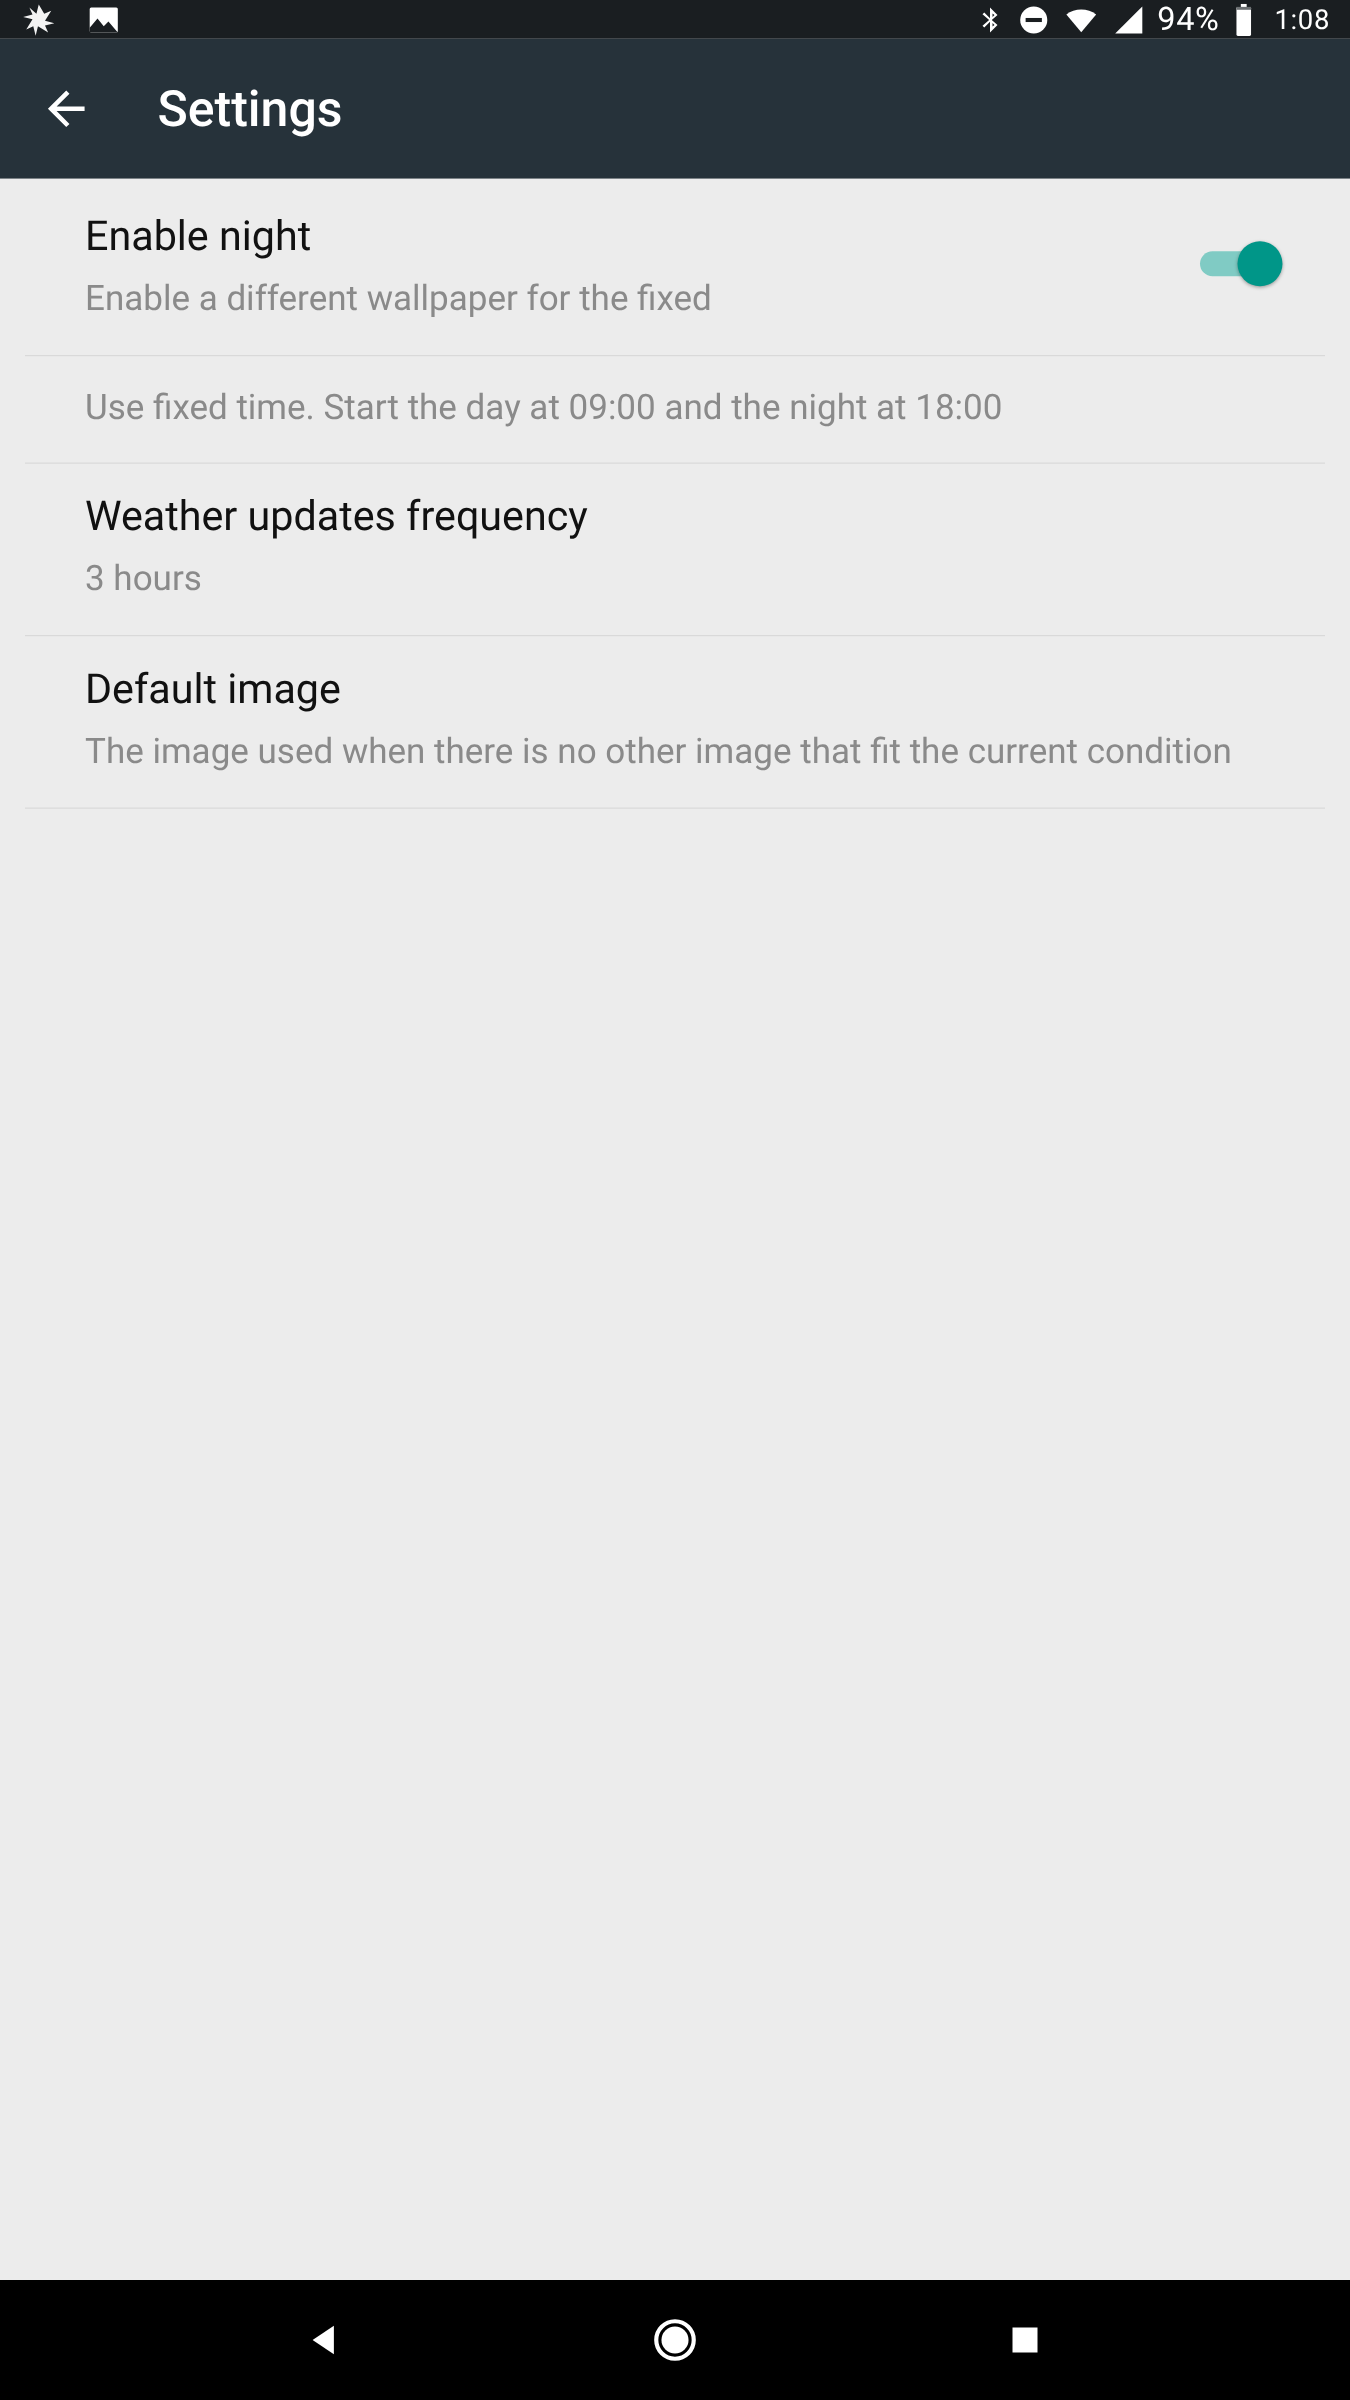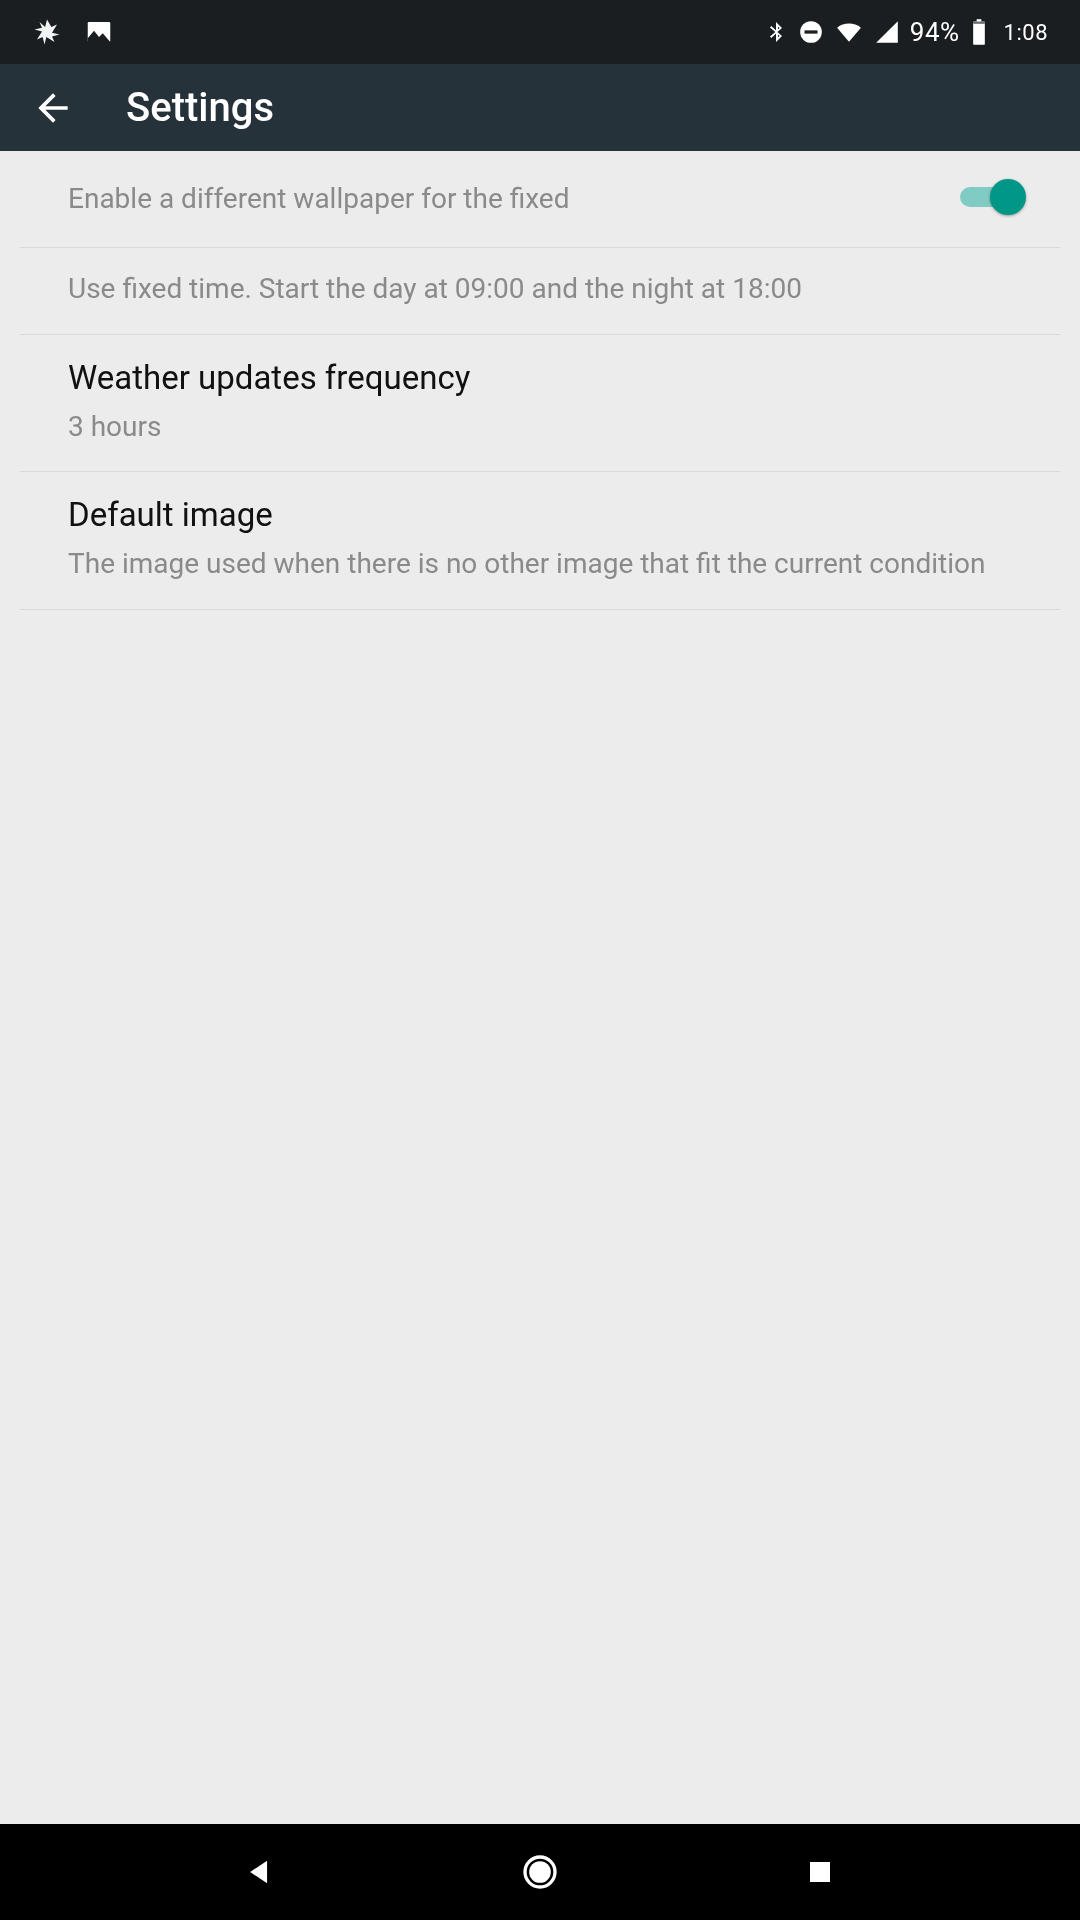--- a/index.html
+++ b/index.html
@@ -6,39 +6,39 @@
   html, body { width: 1080px; height: 1920px; }
   body {
     font-family: Roboto, "Helvetica Neue", Arial, sans-serif;
     background: #ececec;
     overflow: hidden;
     position: relative;
   }
 
   
   .status-bar {
-    height: 64px;
+    height: 31px;
     background: #1a1e21;
     color: #fff;
     display: flex;
-    align-items: center;
-    padding: 0 32px;
+    align-items: flex-end;
+    padding: 0 16px;
     font-size: 26px;
     font-weight: 400;
     letter-spacing: 0.5px;
   }
   .status-left { display: flex; align-items: center; gap: 22px; }
   .status-right { display: flex; align-items: center; gap: 10px; margin-left: auto; }
   .status-right .pct { font-size: 26px; }
   .status-right .clk { font-size: 22px; margin-left: 6px; }
   .ico { display: inline-flex; }
 
   
   .app-bar {
-    height: 87px;
+    height: 112px;
     background: #26323a;
     color: #fff;
     display: flex;
     align-items: center;
     padding: 0 28px;
     gap: 48px;
   }
   .app-bar .back-btn {
     width: 50px; height: 50px;
     display: flex; align-items: center; justify-content: center;
@@ -165,20 +165,21 @@
     <svg width="44" height="44" viewBox="0 0 24 24" fill="#fff">
         <path d="M20 11H7.8l5.6-5.6L12 4l-8 8 8 8 1.4-1.4L7.8 13H20z"></path>
       </svg>
   </div>
   <div class="app-title">Settings</div>
 </div>
 
 <div class="content" id="settings-list">
     <div class="setting-row">
       <div class="setting-text">
+        <div class="setting-title">Enable night</div>
         <div class="setting-sub">Enable a different wallpaper for the fixed</div>
       </div>
       <div class="switch-wrap"><div class="switch on"><div class="track"></div><div class="thumb"></div></div></div>
     </div>
     <div class="setting-row">
       <div class="setting-text">
         <div class="setting-sub">Use fixed time. Start the day at 09:00 and the night at 18:00</div>
       </div>
     </div>
     <div class="setting-row">

